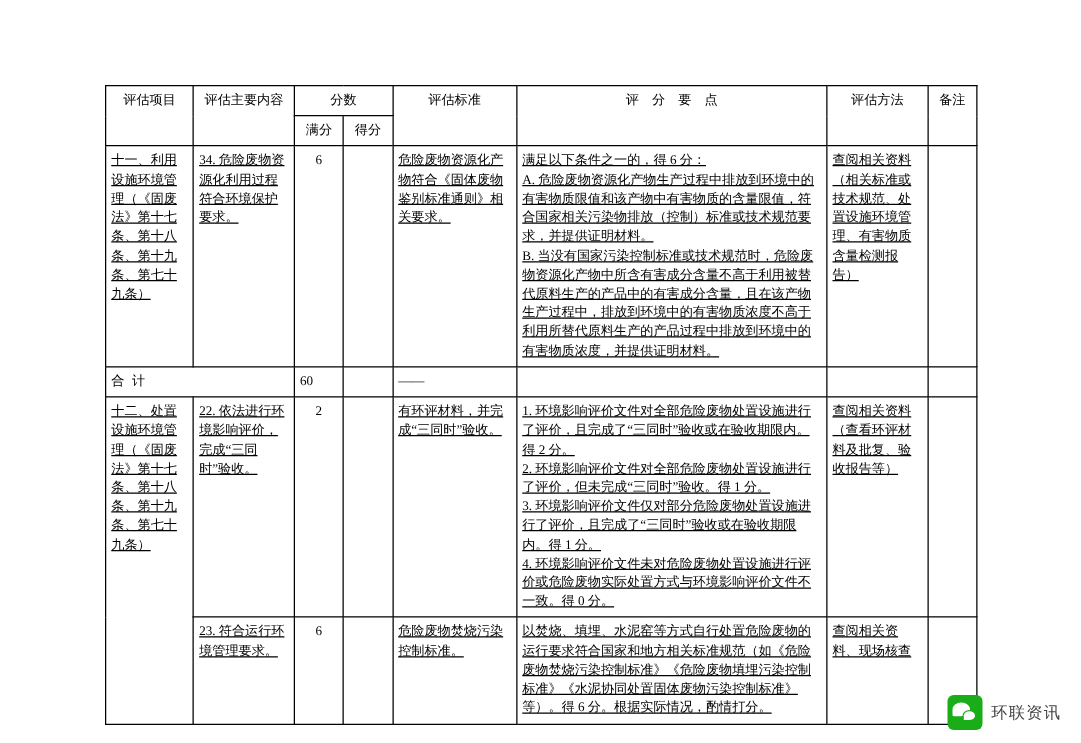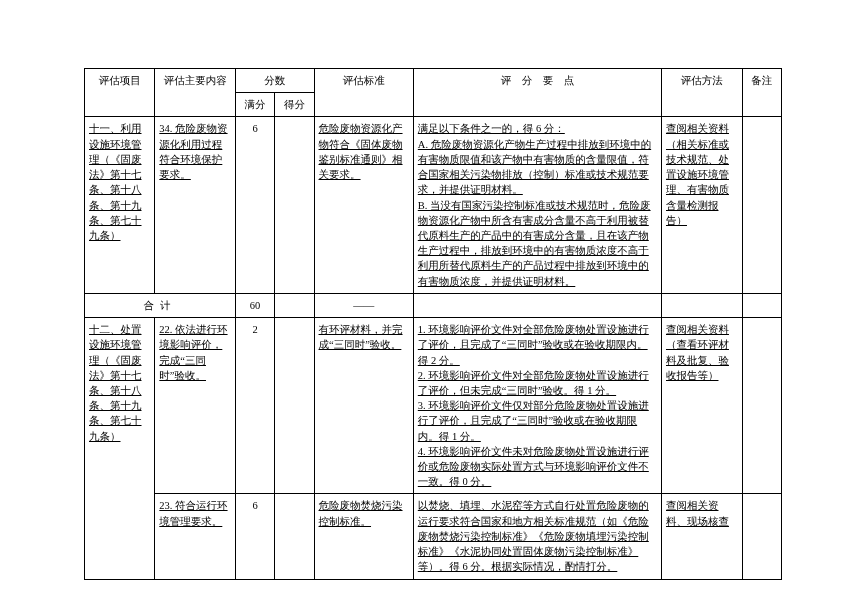--- a/index.html
+++ b/index.html
@@ -51,21 +51,21 @@
   .c-std    { width: 96px; }
   .c-points { width: 240px; }
   .c-method { width: 78px; }
   .c-note   { width: 38px; }
 
   .mid { vertical-align: middle; }
   .ctr { text-align: center; }
   .cellpad { padding: 6px 5px; text-decoration: underline; }
 
   .total-row td {
-    text-align: center;
+    text-align: left;
     vertical-align: middle;
     font-size: 11.5px;
     padding: 5px 3px;
   }
   .total-label { letter-spacing: 6px; }
 
   .dash {
     text-align: center;
     vertical-align: middle;
     font-size: 12px;
@@ -197,14 +197,18 @@
         <td class="mid ctr"></td>
         <td class="cellpad">危险废物焚烧污染控制标准。</td>
         <td class="cellpad multiline">以焚烧、填埋、水泥窑等方式自行处置危险废物的运行要求符合国家和地方相关标准规范（如《危险废物焚烧污染控制标准》《危险废物填埋污染控制标准》《水泥协同处置固体废物污染控制标准》等）。得 6 分。根据实际情况，酌情打分。</td>
         <td class="cellpad">查阅相关资料、现场核查</td>
         <td class="cellpad"></td>
       </tr>
     </tbody>
   </table>
 
 
+  <div class="wm">
+    <div class="wm-logo"></div>
+    <div class="wm-text">环联资讯</div>
+  </div>
 
 </div>
 
 </body></html>

